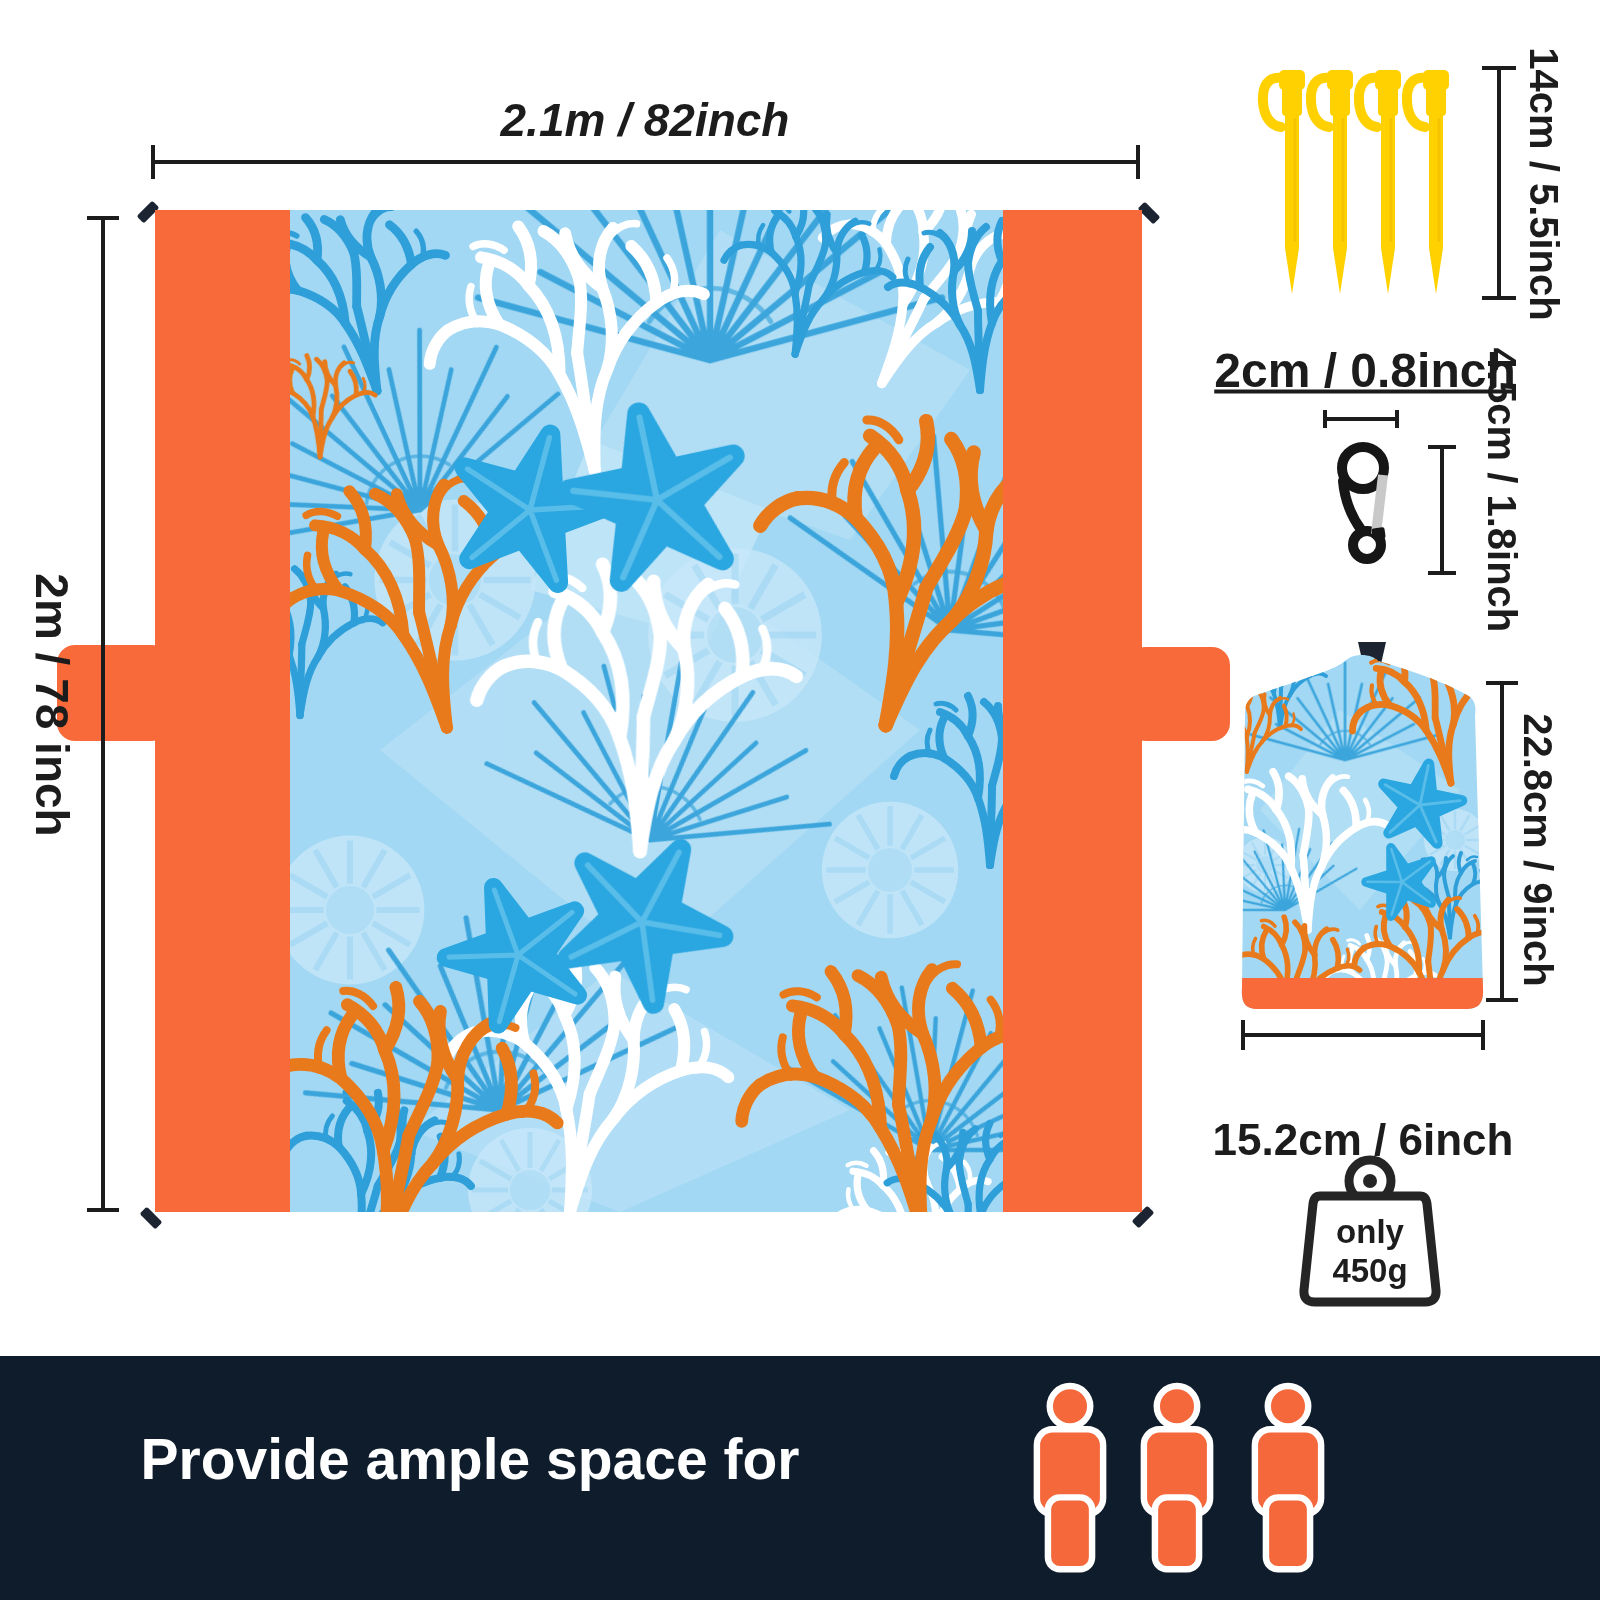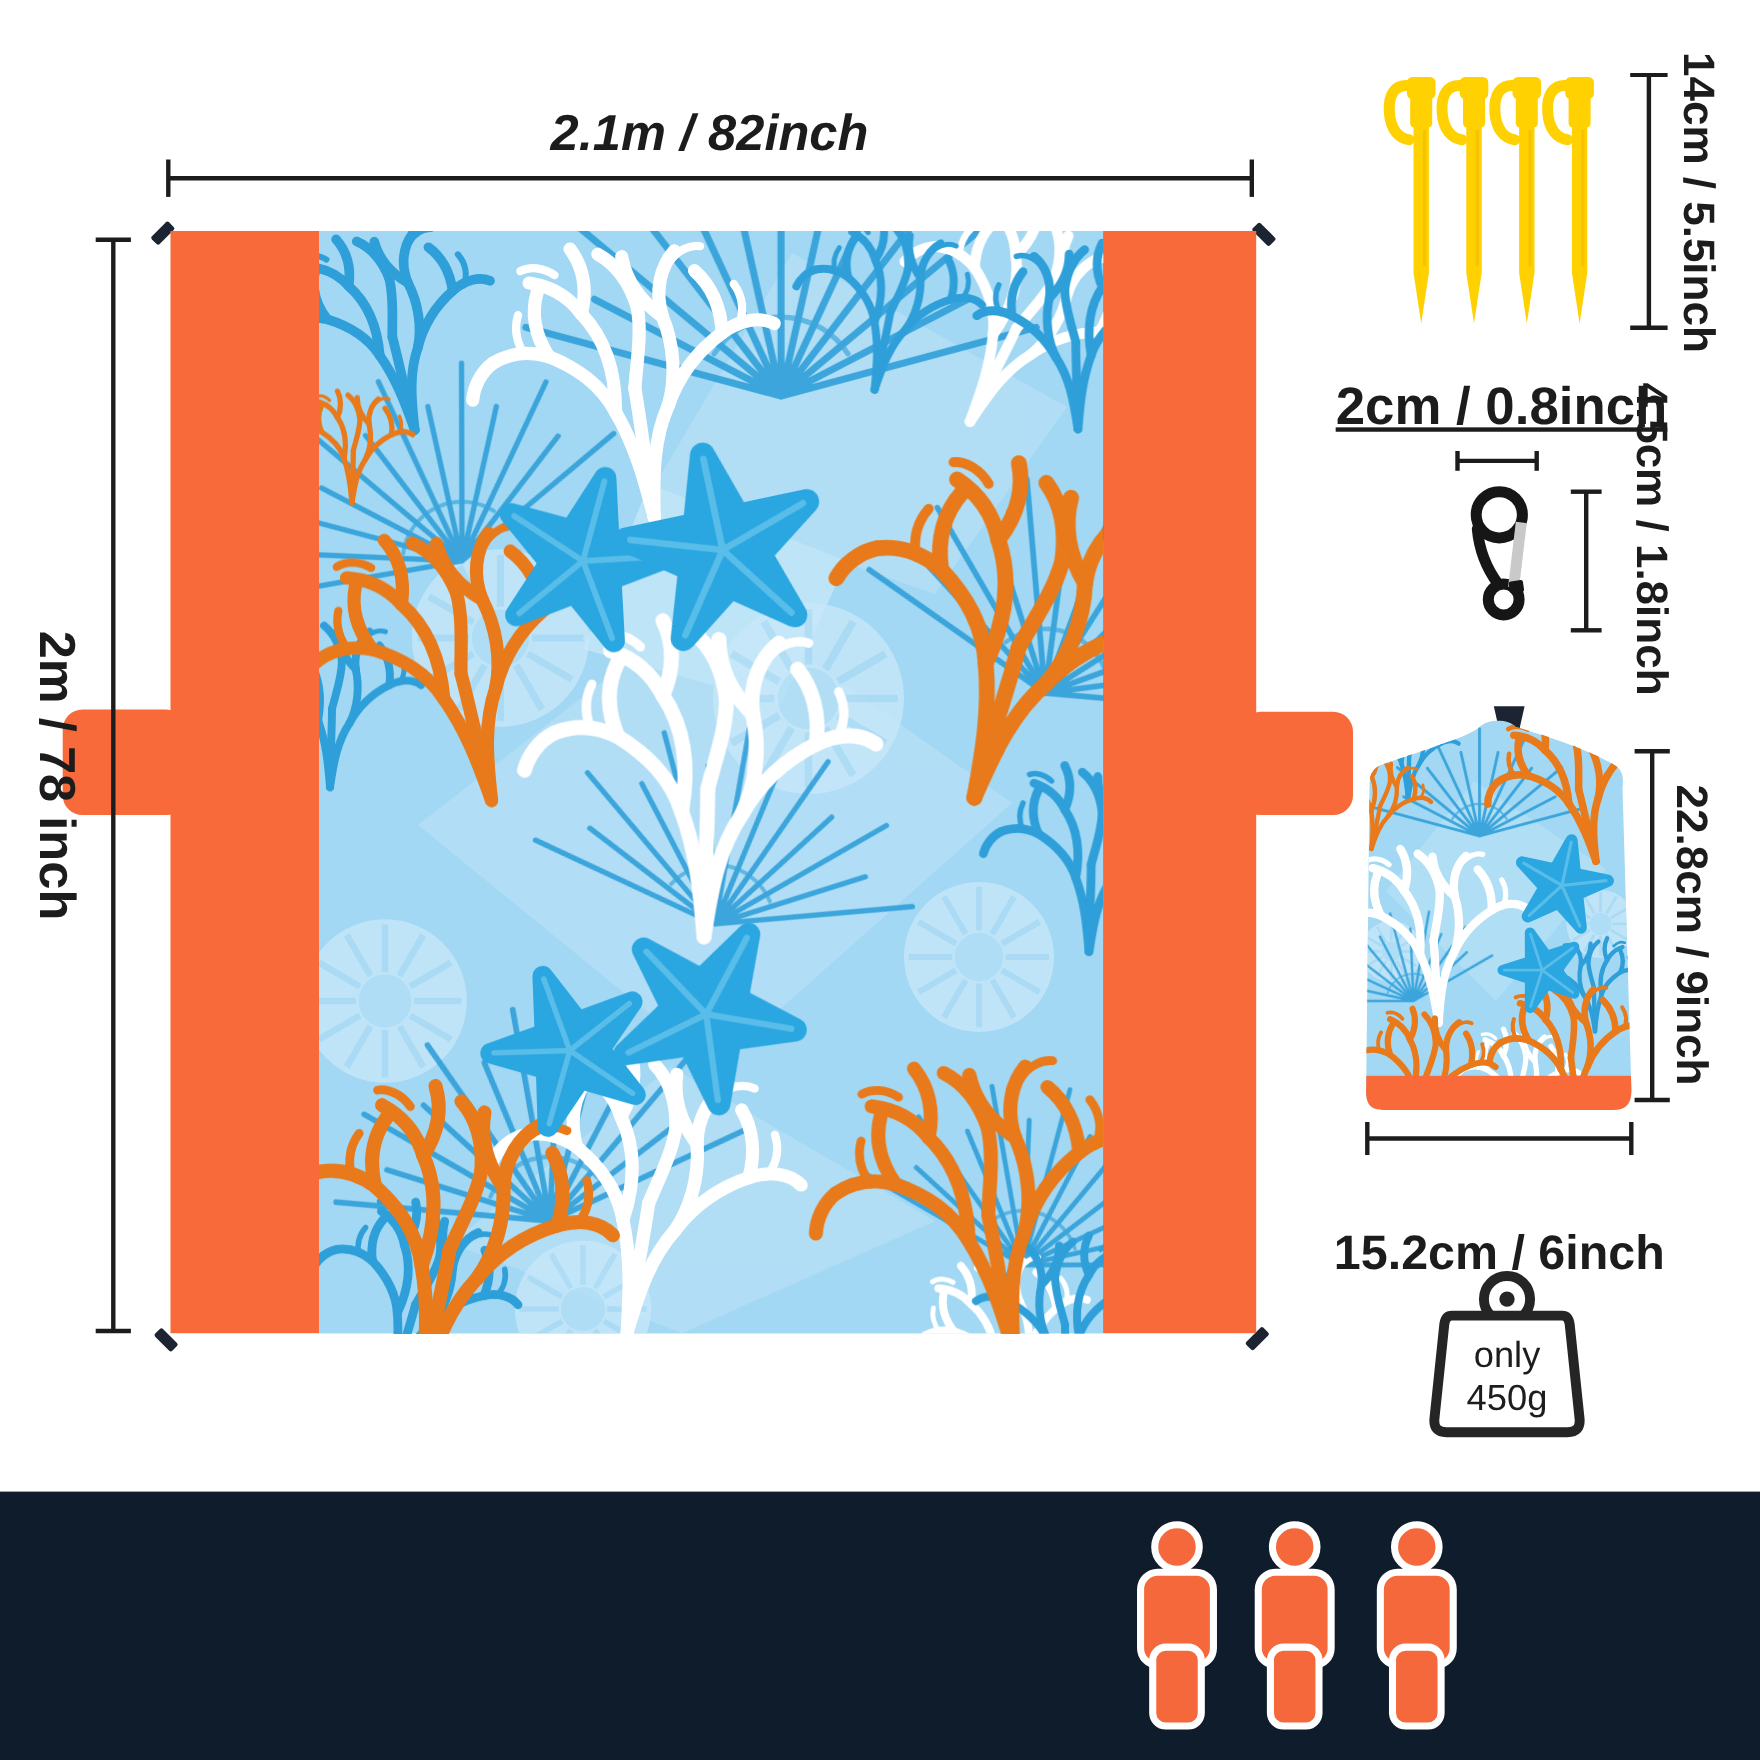--- a/index.html
+++ b/index.html
@@ -13,21 +13,21 @@
   body{width:1600px;height:1600px;position:relative;background:#ffffff;overflow:hidden;
        font-family:"Liberation Sans", sans-serif;}
   .dim-label{position:absolute;font-weight:700;color:var(--dim_color);white-space:nowrap;
              transform:translate(-50%,-50%);}
   .dim-label.vert{writing-mode:vertical-rl;}
   .fs46{font-size:46px;} .fs42{font-size:48px;text-decoration:underline;} .fs40{font-size:40px;} .fs44{font-size:44px;margin-top:48px;}
   #banner{position:absolute;left:0;top:1356px;width:1600px;height:244px;background:var(--banner_bg);}
   #banner-text{position:absolute;left:60px;top:1425px;width:820px;text-align:center;color:#ffffff;
                font-size:57px;font-weight:600;line-height:1.22;}
   #weight-text{position:absolute;left:1370px;top:1252px;transform:translate(-50%,-50%);
-               text-align:center;color:#1d1d1d;font-size:33px;font-weight:400;line-height:1.18;}
+               text-align:center;color:#1d1d1d;font-size:33px;font-weight:700;line-height:1.18;}
   #scene{position:absolute;left:0;top:0;}
 </style>
 </head>
 <body>
 
 <div id="banner"></div>
 
 <svg id="scene" width="1600" height="1600" viewBox="0 0 1600 1600">
   <defs>
     <symbol id="coral" overflow="visible">
@@ -278,13 +278,14 @@
 <div class="dim-label vert fs40" style="left:1501px;top:490px;">4.5cm / 1.8inch</div>
 <div class="dim-label vert fs40" style="left:1537px;top:850px;">22.8cm / 9inch</div>
 <div class="dim-label fs44" style="left:1363px;top:1092px;">15.2cm / 6inch</div>
 
 <div id="weight-text">
   <div>only</div>
   <div>450g</div>
 </div>
 
 <div id="banner-text">
+  <div>Provide ample space for</div>
 </div>
 
 </body></html>

